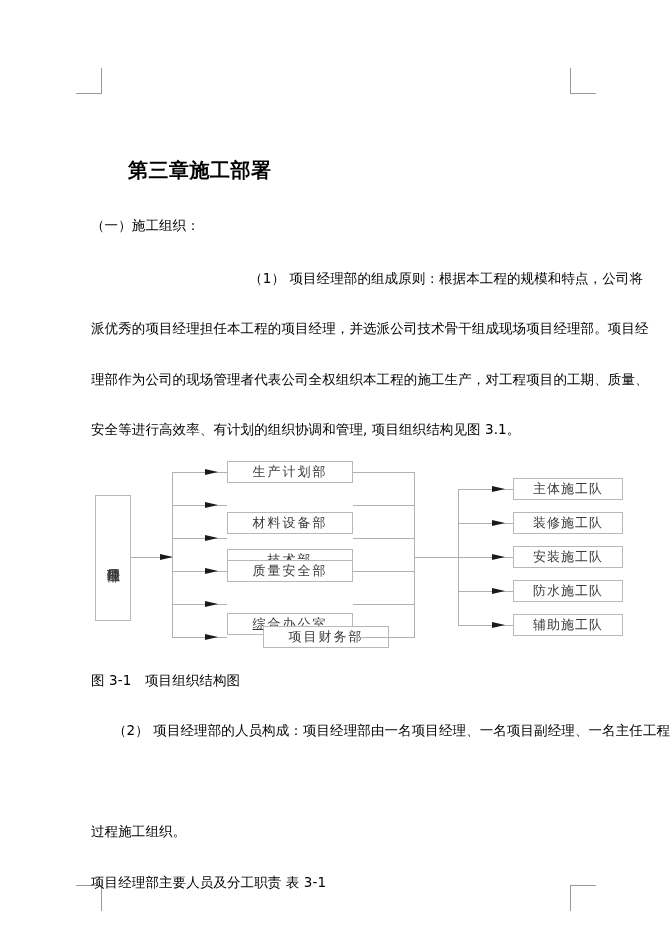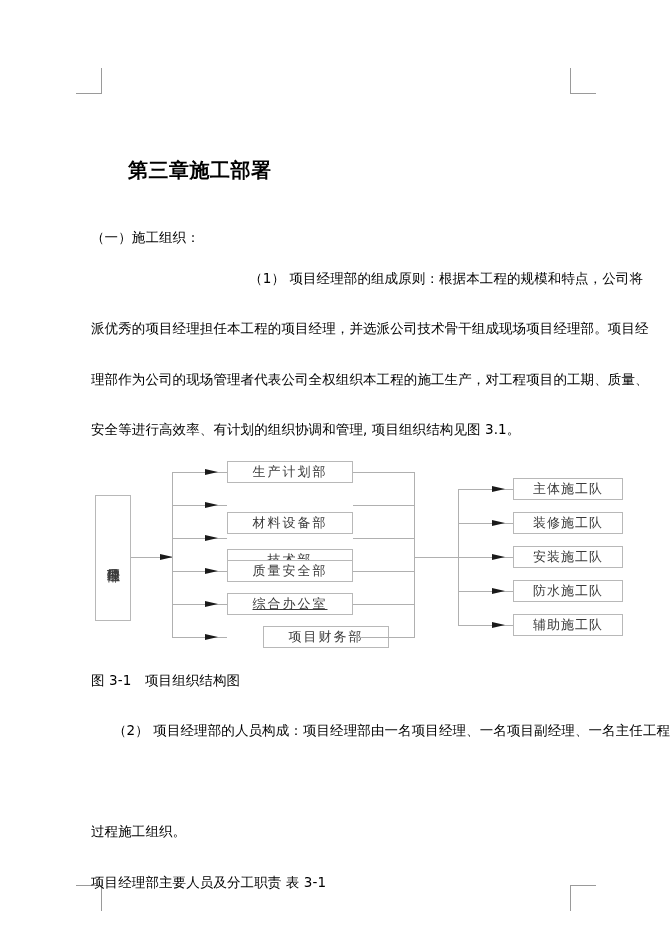--- a/index.html
+++ b/index.html
@@ -62,21 +62,21 @@
   .para {
     position: absolute;
     left: 91px;
     width: 530px;
     font-size: 13.5px;
     line-height: 16px;
     white-space: nowrap;
     letter-spacing: 0.1px;
   }
   .para.indent { padding-left: 22px; text-align: right; }
-  .p-sec      { top: 229px; }
+  .p-sec      { top: 217px; }
   .p-1a       { top: 270px; }
   .p-1b       { top: 320px; }
   .p-1c       { top: 371px; }
   .p-1d       { top: 421px; }
   .fig-cap    { top: 672px; }
   .p-2a       { top: 722px; }
   .p-2b       { top: 773px; }
   .p-2c       { top: 823px; }
   .tbl-cap    { top: 874px; }
 
@@ -194,21 +194,21 @@
     <div class="line h" style="left:172px; top:538px; width:55px;"></div>
     <div class="arrow" style="left:205px; top:535px;"></div>
     <div class="node-box dept" style="top:512px;">材料设备部</div>
 
     <div class="line h" style="left:172px; top:571px; width:55px;"></div>
     <div class="arrow" style="left:205px; top:568px;"></div>
     <div class="node-box dept" style="top:560px;">质量安全部</div>
 
     <div class="line h" style="left:172px; top:604px; width:55px;"></div>
     <div class="arrow" style="left:205px; top:601px;"></div>
-    <div class="node-box dept" style="top:593px;text-decoration:underline;">综合办公室</div>
+    <div class="node-box dept" style="top:613px;text-decoration:underline;">综合办公室</div>
 
     <div class="line h" style="left:172px; top:637px; width:55px;"></div>
     <div class="arrow" style="left:205px; top:634px;"></div>
     <div class="node-box dept" style="top:626px;margin-left:36px;">项目财务部</div>
 
     <div class="line h" style="left:353px; top:472px; width:61px;"></div>
     <div class="line h" style="left:353px; top:505px; width:61px;"></div>
     <div class="line h" style="left:353px; top:538px; width:61px;"></div>
     <div class="line h" style="left:353px; top:571px; width:61px;"></div>
     <div class="line h" style="left:353px; top:604px; width:61px;"></div>

